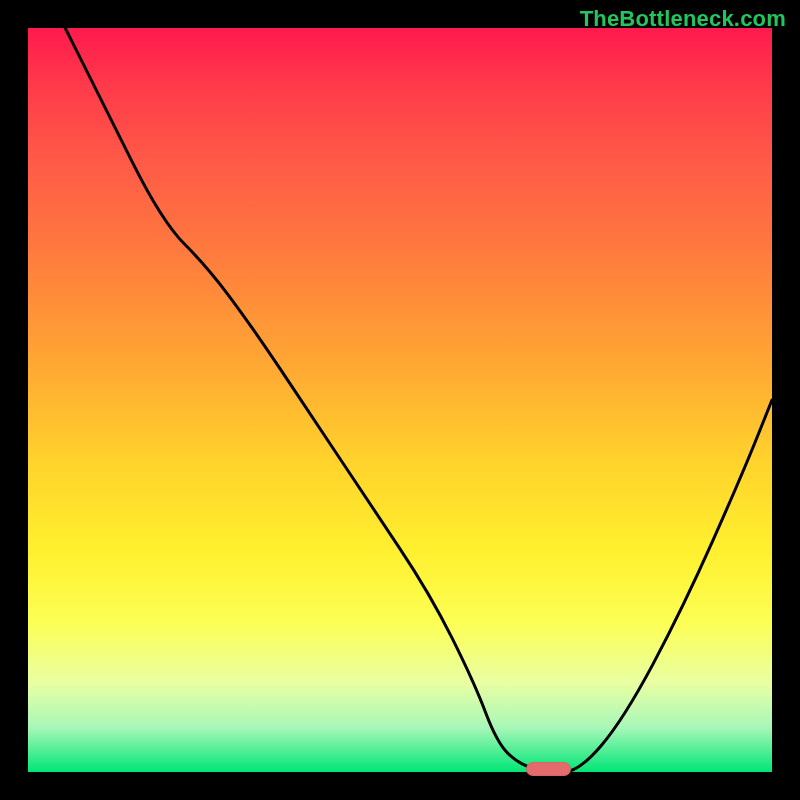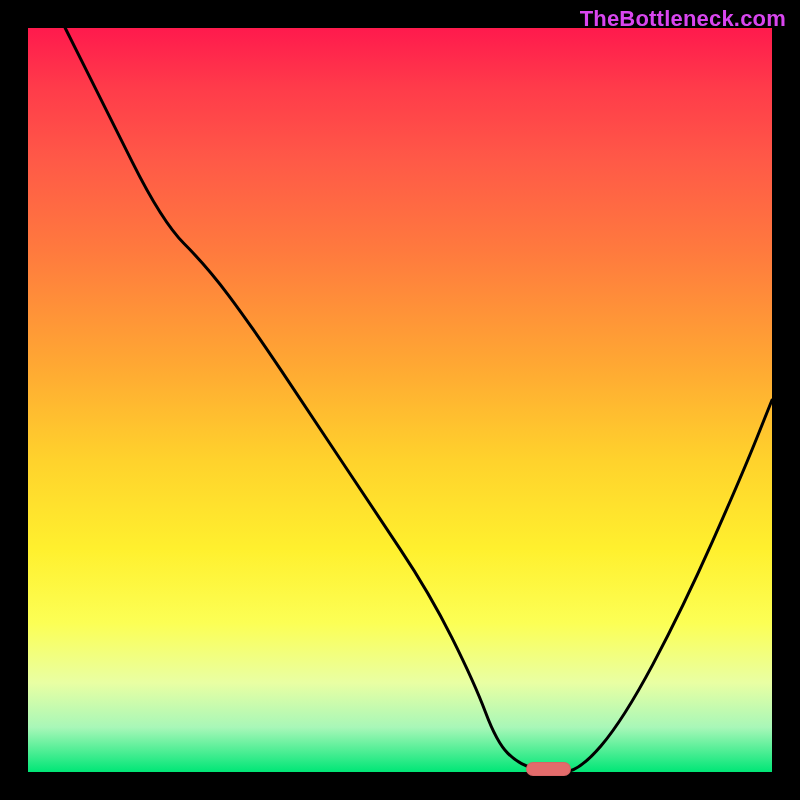--- a/index.html
+++ b/index.html
@@ -38,21 +38,21 @@
       #a8f7b8 94%,
       #00e676 100%);
   }
   .watermark {
     position: absolute;
     top: 6px;
     right: 14px;
     font-family: Arial, Helvetica, sans-serif;
     font-size: 22px;
     font-weight: 600;
-    color: #d946ef;
+    color: #22c55e;
     letter-spacing: 0.2px;
     user-select: none;
   }
   svg.curve {
     position: absolute;
     left: 0;
     top: 0;
     width: 744px;
     height: 744px;
     overflow: visible;

